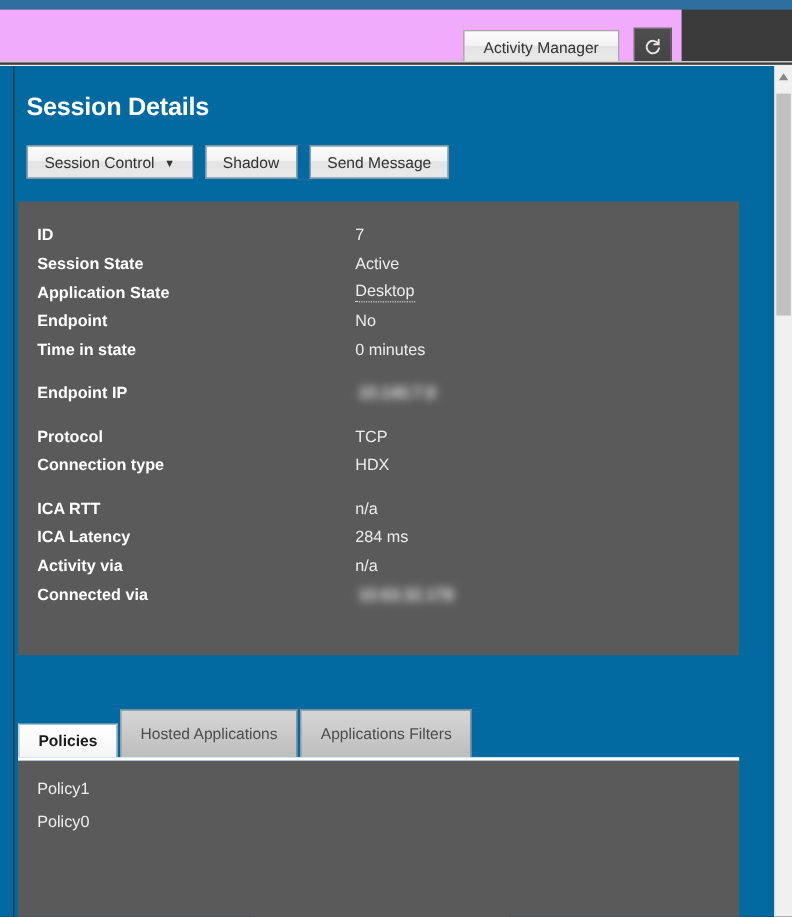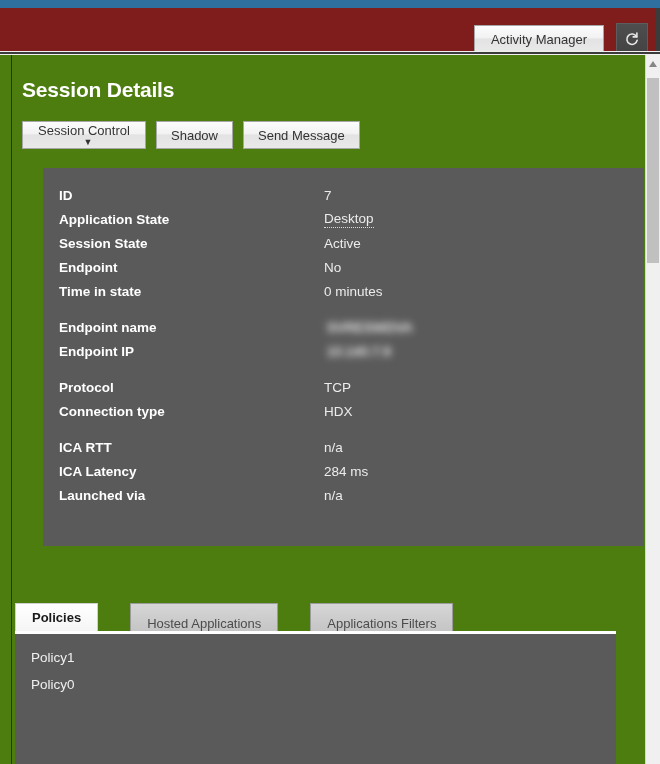--- a/index.html
+++ b/index.html
@@ -24,22 +24,22 @@
     position: absolute;
     left: 0; top: 0;
     width: 660px; height: 8px;
     background: #2f6f9f;
   }
 
   
   .toolbar {
     position: absolute;
     left: 0; top: 8px;
-    width: 656px; height: 43px;
-    background: #7f1d1d;
+    width: 568px; height: 43px;
+    background: #f0abfc;
   }
   .toolbar-divider {
     position: absolute;
     left: 0; top: 51px;
     width: 660px; height: 4px;
     background: #3b3b3b;
     border-top: 1px solid #f0f0f0;
     border-bottom: 1px solid #f0f0f0;
   }
 
@@ -77,21 +77,21 @@
     justify-content: center;
     cursor: pointer;
   }
   #refresh-btn svg { display: block; }
 
   
   .main {
     position: absolute;
     left: 0; top: 55px;
     width: 645px; height: 709px;
-    background: #4d7c0f;
+    background: #0369a1;
     overflow: hidden;
   }
   .left-rail {
     position: absolute;
     left: 11px; top: 0;
     width: 1px; height: 709px;
     background: #2e2e2e;
   }
 
   .page-title {
@@ -104,38 +104,37 @@
   }
 
   
   .action-row {
     position: absolute;
     left: 22px; top: 66px;
     display: flex;
     gap: 10px;
   }
   .action-row .btn { height: 28px; padding: 0 14px; }
-  #session-control-btn { min-width: 124px; justify-content: center; flex-direction: column; }
+  #session-control-btn { min-width: 124px; justify-content: center; }
   .caret {
     margin-left: 8px;
     font-size: 9px;
     line-height: 1;
     position: relative;
     top: 1px;
   }
 
   
   .details-panel {
     position: absolute;
     left: 15px; top: 113px;
     width: 601px;
     height: 378px;
     background: #5a5a5a;
     padding: 15px 0 0 0;
-    margin-left: 28px;
   }
   .detail-row {
     display: flex;
     height: 24px;
     align-items: center;
     padding-left: 16px;
   }
   .detail-row.spacer { height: 12px; }
   .detail-label {
     width: 265px;
@@ -165,22 +164,21 @@
     background: transparent;
   }
 
   
   .tabs {
     position: absolute;
     left: 15px; top: 548px;
     width: 601px;
     height: 28px;
     display: flex;
-    align-items: flex-start;
-    gap: 30px;
+    align-items: flex-end;
   }
   .tab {
     height: 40px;
     display: flex;
     align-items: center;
     justify-content: center;
     font-size: 13px;
     font-family: "Liberation Sans", sans-serif;
     padding: 0 16px;
     cursor: pointer;
@@ -286,41 +284,37 @@
       <button class="btn">Shadow</button>
       <button class="btn">Send Message</button>
     </div>
 
     <div class="details-panel" id="details-panel">
         <div class="detail-row">
           <div class="detail-label">ID</div>
           <div class="detail-value">7</div>
         </div>
         <div class="detail-row">
+          <div class="detail-label">Session State</div>
+          <div class="detail-value">Active</div>
+        </div>
+        <div class="detail-row">
           <div class="detail-label">Application State</div>
           <div class="detail-value tooltip-val">Desktop</div>
         </div>
         <div class="detail-row">
-          <div class="detail-label">Session State</div>
-          <div class="detail-value">Active</div>
-        </div>
-        <div class="detail-row">
           <div class="detail-label">Endpoint</div>
           <div class="detail-value">No</div>
         </div>
         <div class="detail-row">
           <div class="detail-label">Time in state</div>
           <div class="detail-value">0 minutes</div>
         </div>
         <div class="detail-row spacer"></div>
         <div class="detail-row">
-          <div class="detail-label">Endpoint name</div>
-          <div class="detail-value redacted">SVRESWDVA</div>
-        </div>
-        <div class="detail-row">
           <div class="detail-label">Endpoint IP</div>
           <div class="detail-value redacted">10.140.7.9</div>
         </div>
         <div class="detail-row spacer"></div>
         <div class="detail-row">
           <div class="detail-label">Protocol</div>
           <div class="detail-value">TCP</div>
         </div>
         <div class="detail-row">
           <div class="detail-label">Connection type</div>
@@ -329,22 +323,26 @@
         <div class="detail-row spacer"></div>
         <div class="detail-row">
           <div class="detail-label">ICA RTT</div>
           <div class="detail-value">n/a</div>
         </div>
         <div class="detail-row">
           <div class="detail-label">ICA Latency</div>
           <div class="detail-value">284 ms</div>
         </div>
         <div class="detail-row">
-          <div class="detail-label">Launched via</div>
+          <div class="detail-label">Activity via</div>
           <div class="detail-value">n/a</div>
+        </div>
+        <div class="detail-row">
+          <div class="detail-label">Connected via</div>
+          <div class="detail-value redacted">10.63.32.178</div>
         </div>
       </div>
 
     <div class="tabs" id="tabs">
         <div class="tab active">Policies</div>
         <div class="tab">Hosted Applications</div>
         <div class="tab">Applications Filters</div>
       </div>
     <div class="tab-underline"></div>
 

